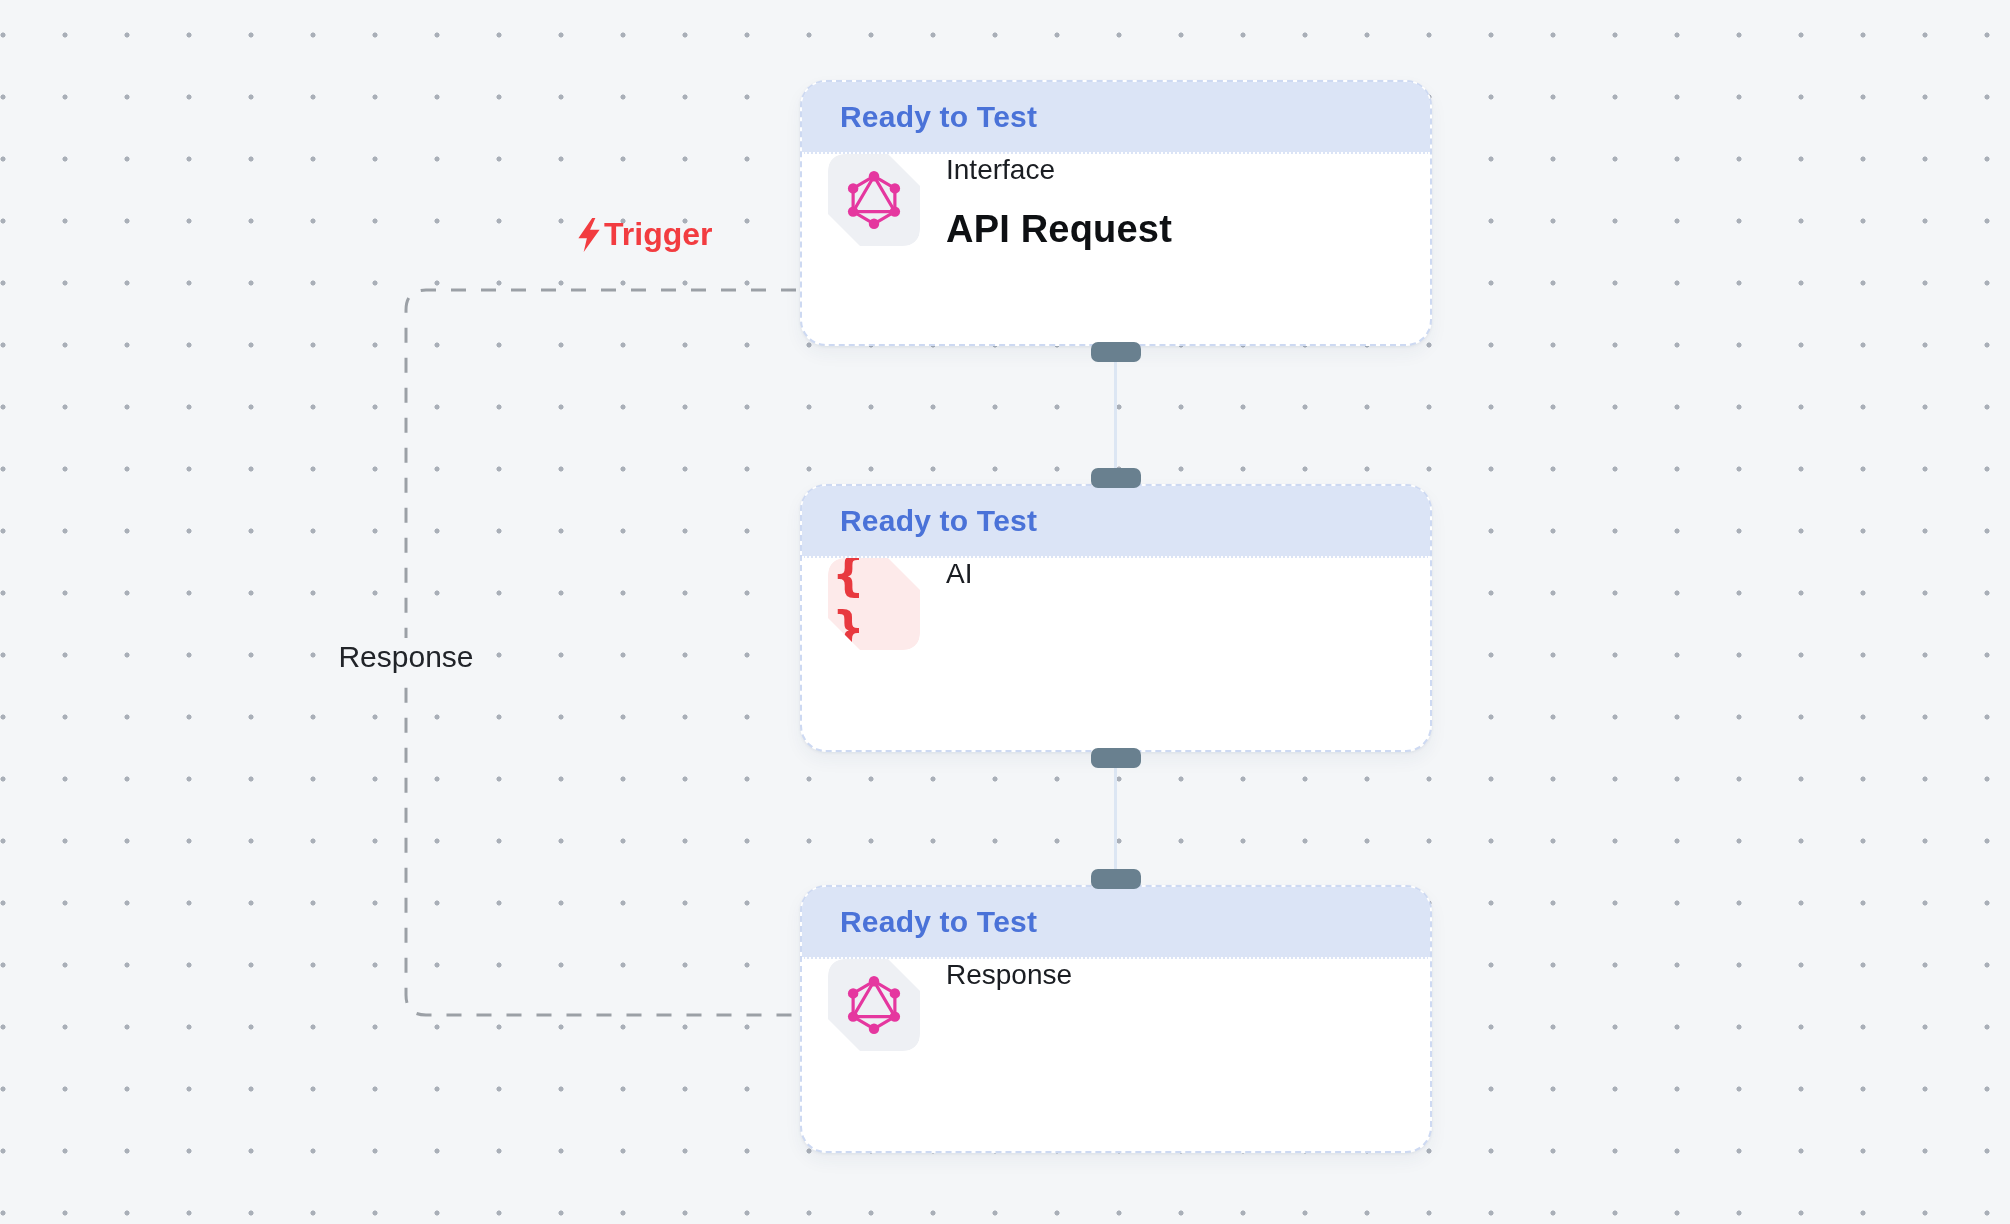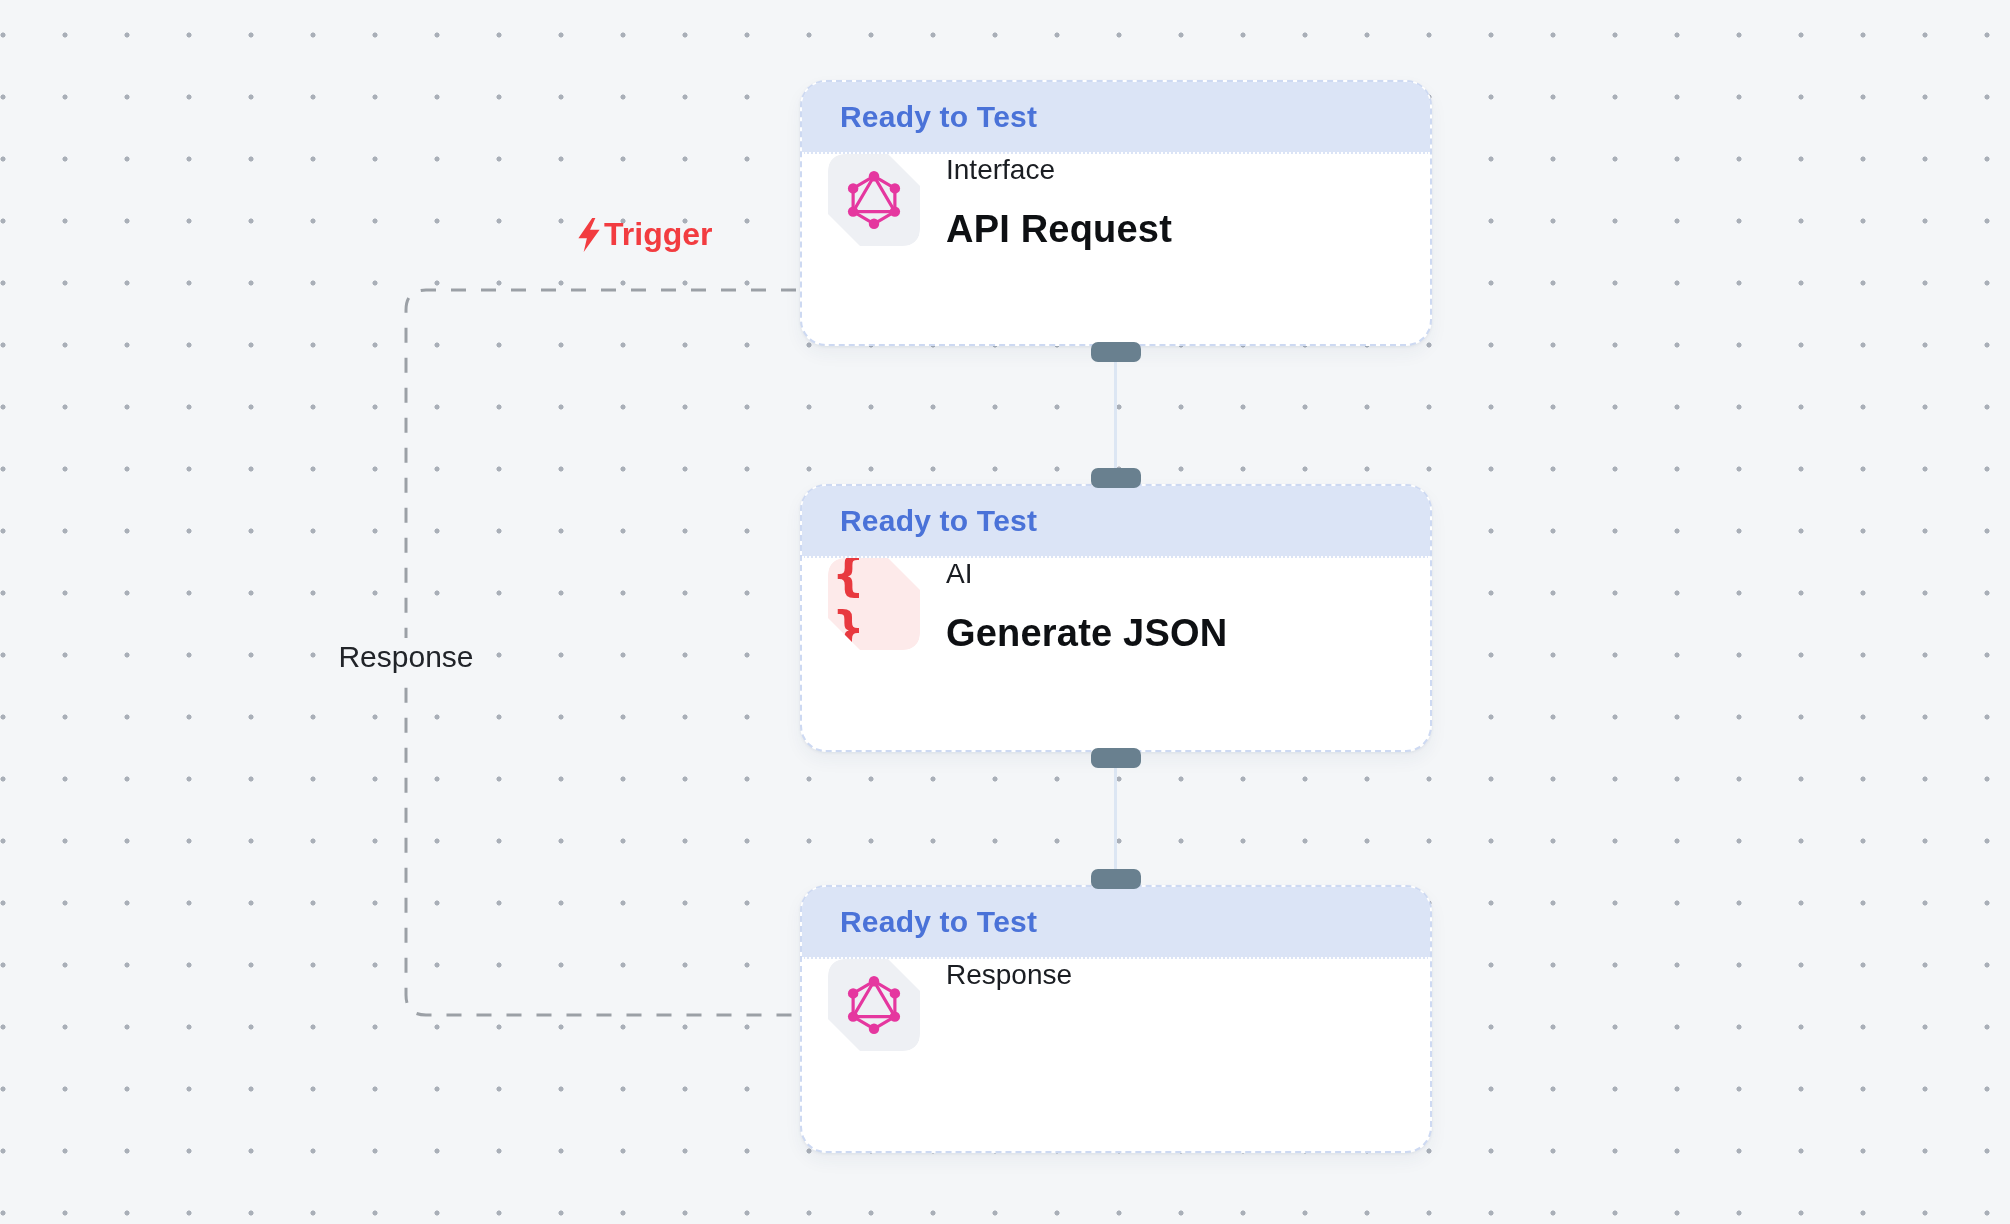--- a/index.html
+++ b/index.html
@@ -172,21 +172,20 @@
   <div class="node node-2" style="top:484px;height:268px;">
     <div class="node-header">
       <span>Ready to Test</span>
     </div>
     <div class="node-body">
       <div class="icon-tile icon-red">
         <span class="braces-glyph">{ }</span>
       </div>
       <div class="node-text">
         <div class="node-category">AI</div>
-        <div class="node-title">Generate JSON</div>
       </div>
     </div>
   </div>
 
   <div class="node node-3" style="top:885px;height:268px;">
     <div class="node-header">
       <span>Ready to Test</span>
     </div>
     <div class="node-body">
       <div class="icon-tile icon-gray">

